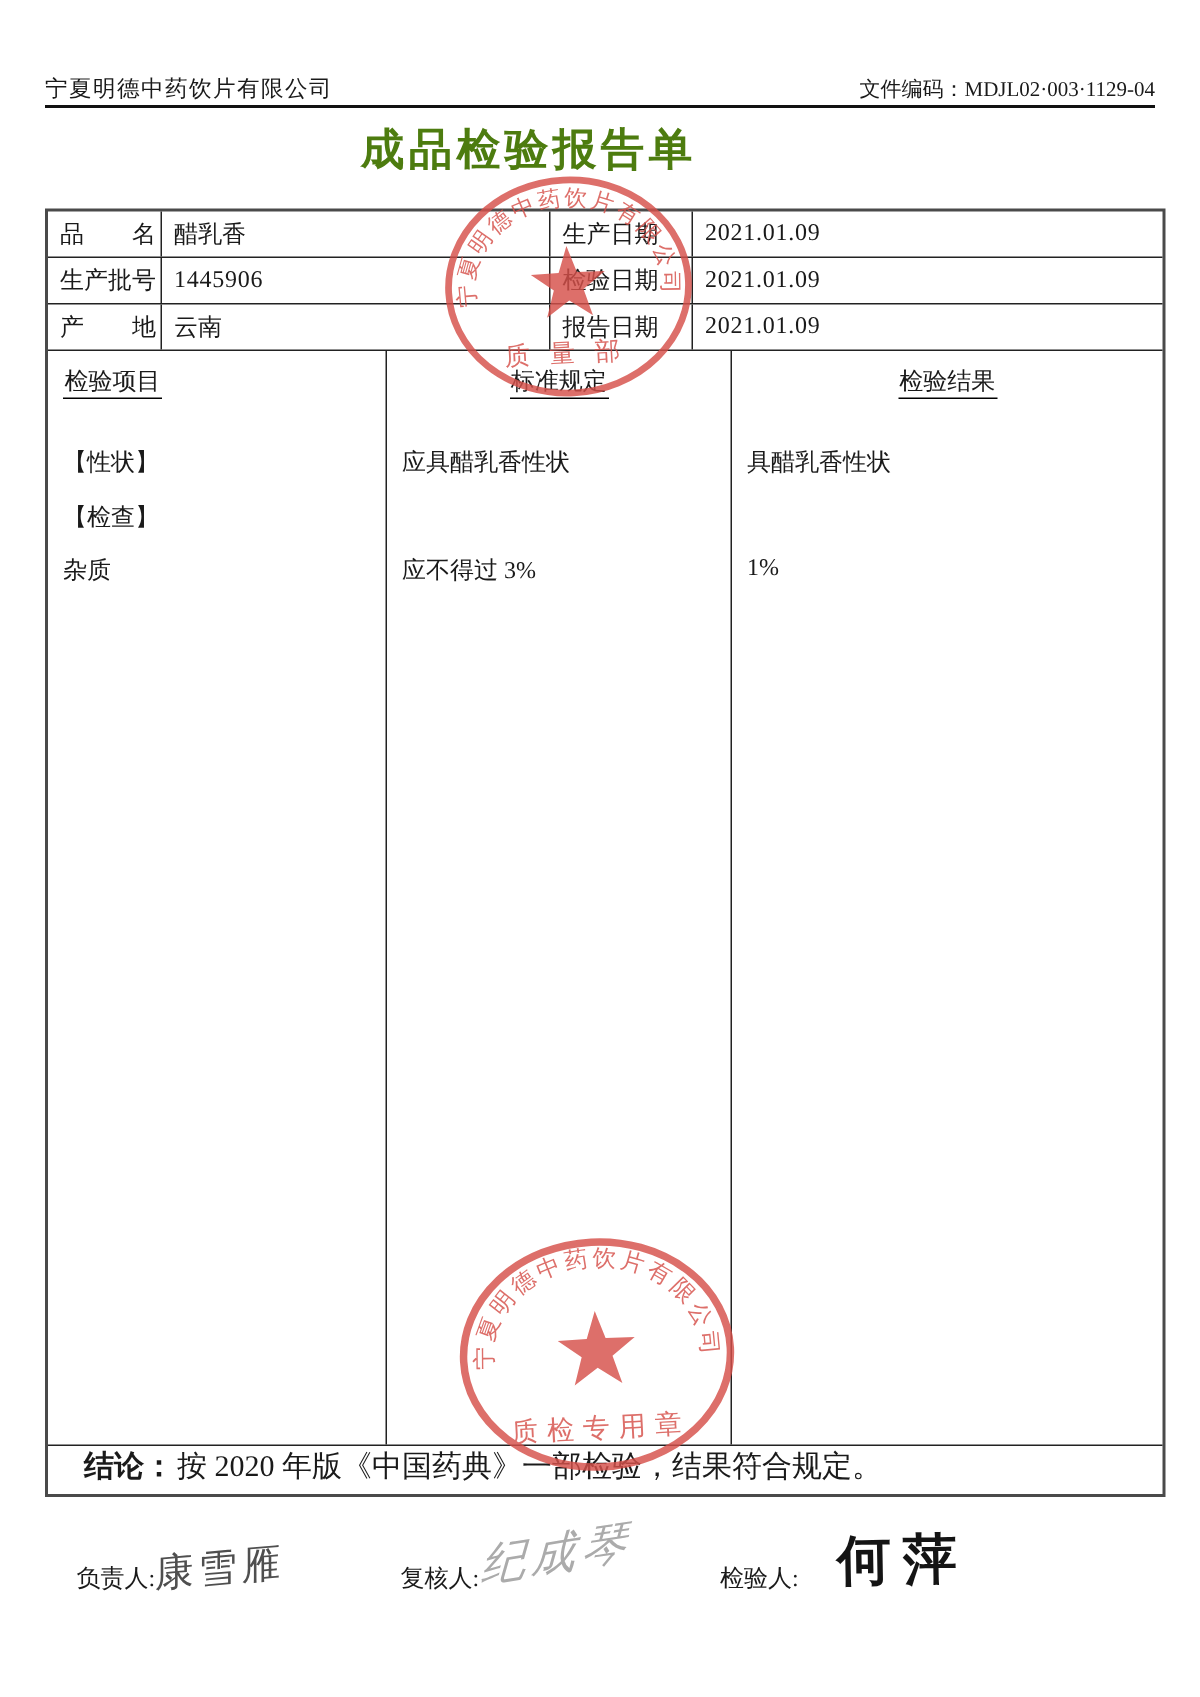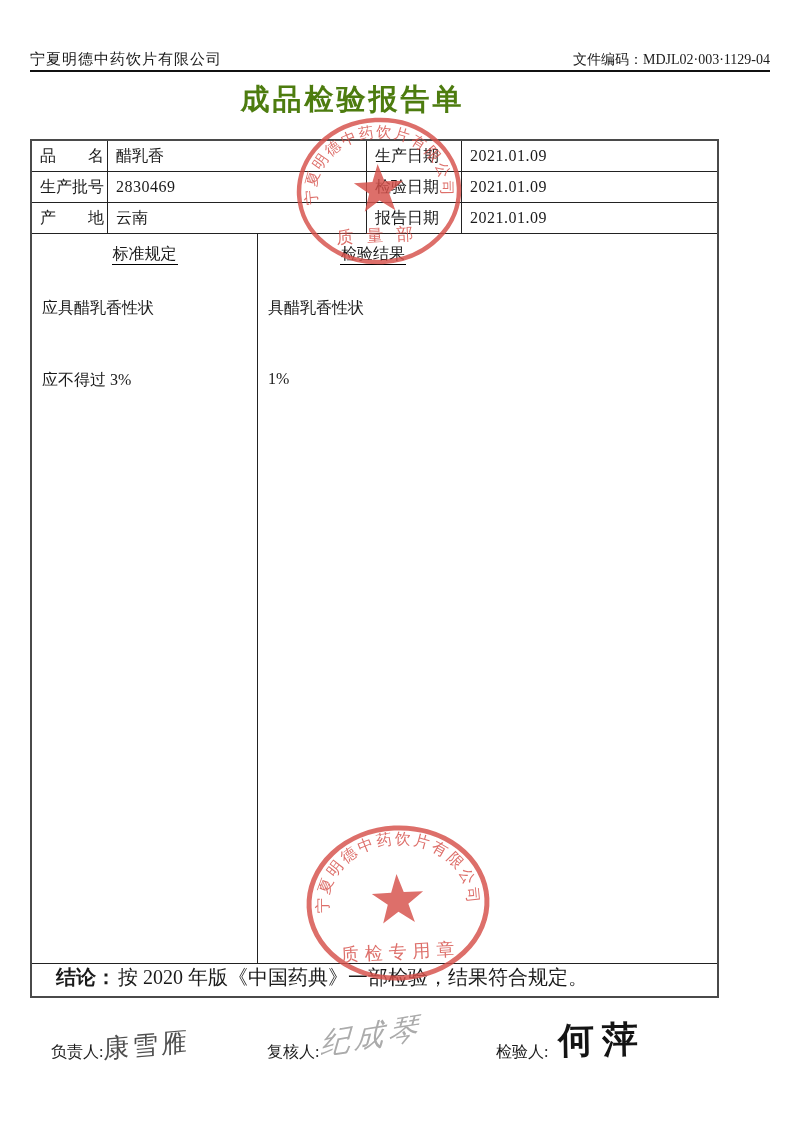--- a/index.html
+++ b/index.html
@@ -11,21 +11,21 @@
   .hdr-company { position:absolute; left:30px; top:50px; font-size:15px; letter-spacing:1px; }
   .hdr-code { position:absolute; right:30px; top:51px; font-size:14px; }
   .hdr-rule { position:absolute; left:30px; top:70px; width:740px; height:2px; background:#111; }
 
   
   .doc-title { position:absolute; left:30px; top:80px; width:645px; text-align:center;
     font-family:"Liberation Sans","DejaVu Sans",sans-serif; font-weight:bold;
     font-size:29px; letter-spacing:3px; color:#4d7c0f; }
 
   
-  .doc-table { position:absolute; left:30px; top:139px; width:689px; border:2px solid #4a4a4a; background:transparent; }
+  .doc-table { position:absolute; left:30px; top:139px; width:747px; border:2px solid #4a4a4a; background:transparent; }
 
   .info-row { display:grid; grid-template-columns:76px 259px 95px auto; height:31px; border-bottom:1px solid #222; }
   .info-row-last { display:grid; grid-template-columns:332px auto; height:31px; border-bottom:1px solid #222; }
   .cell { display:flex; align-items:center; padding:0 8px; font-size:16px; border-right:1px solid #222; overflow:hidden; white-space:nowrap; }
   .cell:last-child { border-right:none; }
   .num { font-size:16px; letter-spacing:0.5px; }
 
   
   .result-section { position:relative; height:730px; border-bottom:1px solid #222; display:grid; grid-template-columns:226px 230px auto; }
   .rcol { position:relative; border-right:1px solid #222; }
@@ -71,55 +71,61 @@
 
     <div class="info-row">
       <div class="cell">品　　名</div>
       <div class="cell">醋乳香</div>
       <div class="cell">生产日期</div>
       <div class="cell num">2021.01.09</div>
     </div>
 
     <div class="info-row">
       <div class="cell">生产批号</div>
-      <div class="cell num">2830469</div>
+      <div class="cell num">1445906</div>
       <div class="cell">检验日期</div>
       <div class="cell num">2021.01.09</div>
     </div>
 
     <div class="info-row">
       <div class="cell">产　　地</div>
       <div class="cell">云南</div>
       <div class="cell">报告日期</div>
       <div class="cell num">2021.01.09</div>
     </div>
 
 
     <div class="result-section">
+      <div class="rcol">
+        <div class="col-head left"><span>检验项目</span></div>
+        <div class="rline rl1">【性状】</div>
+        <div class="rline rl2">【检查】</div>
+        <div class="rline rl3">杂质</div>
+      </div>
       <div class="rcol">
         <div class="col-head"><span>标准规定</span></div>
         <div class="rline rl1">应具醋乳香性状</div>
         <div class="rline rl3">应不得过 3%</div>
       </div>
       <div class="rcol">
         <div class="col-head"><span>检验结果</span></div>
         <div class="rline rl1">具醋乳香性状</div>
         <div class="rline rl3">1%</div>
       </div>
     </div>
 
     <div class="conclusion-row">
       <b>结论：</b>
       <span>按 2020 年版《中国药典》一部检验，结果符合规定。</span>
     </div>
   </div>
 
   <div class="sign-label" style="left:36px;margin-left:15px;">负责人:</div>
   <div class="sign-label" style="left:267px;">复核人:</div>
-  <div class="sign-label" style="left:496px;">检验人:</div>
+  <div class="sign-label" style="left:480px;">检验人:</div>
 
   <div class="sig sig-1">康雪雁</div>
   <div class="sig sig-2">纪成琴</div>
   <div class="sig sig-3">何萍</div>
 
   <div class="stamp stamp-top">
     <svg viewBox="0 0 176 158" xmlns="http://www.w3.org/2000/svg" style="color:#d6504a;">
       <ellipse cx="88" cy="79" rx="80" ry="71" fill="none" stroke="currentColor" stroke-width="4.5"></ellipse>
       <path id="arcTop" d="M 27.8 94.8 A 63 54 0 1 1 148.2 94.8" fill="none" stroke="none"></path>
       <text font-size="15" letter-spacing="2" fill="currentColor" font-family="Liberation Serif, DejaVu Serif, serif">

